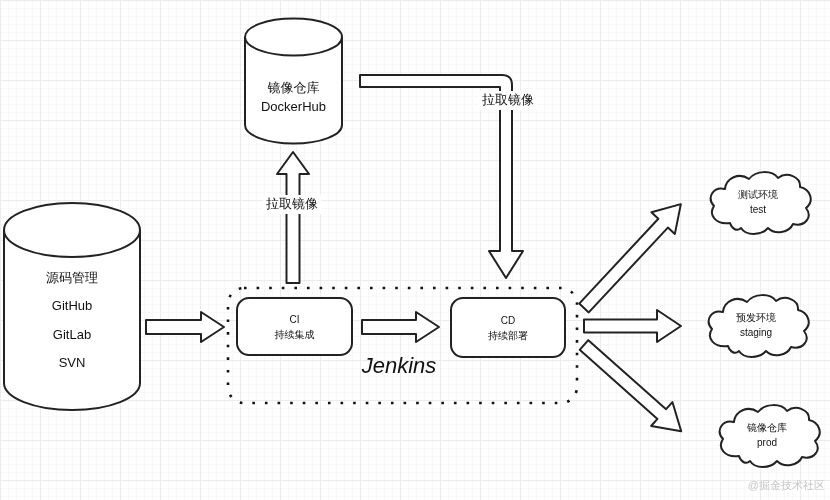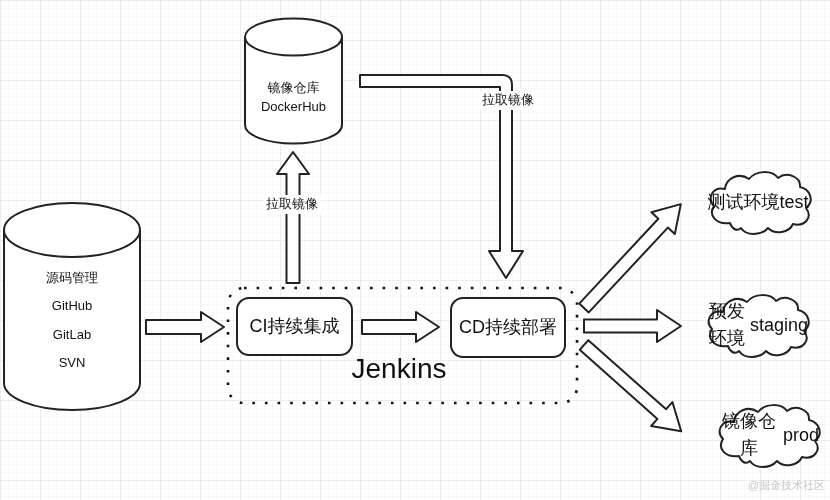--- a/index.html
+++ b/index.html
@@ -28,36 +28,37 @@
     font-size: 13px;
   }
   .on-arrow {
     background: #ffffff;
     padding: 0 3px;
     transform: translateX(-50%);
   }
   .node-text {
     position: absolute;
     display: flex;
-    flex-direction: row;
+    flex-direction: column;
     align-items: center;
     justify-content: center;
     text-align: center;
     color: #111111;
-    font-size: 18px;
+    font-size: 10px;
     line-height: 1.5;
   }
   #jenkins-label {
     position: absolute;
     left: 399px;
     top: 353px;
     transform: translateX(-50%);
-    font-size: 28px;
+    font-size: 22px;
     font-weight: 500;
     color: #111111;
+    font-style: italic;
   }
   #watermark {
     position: absolute;
     right: 5px;
     bottom: 7px;
     font-size: 11px;
     color: #c6c6c6;
   }
 </style>
 </head>

